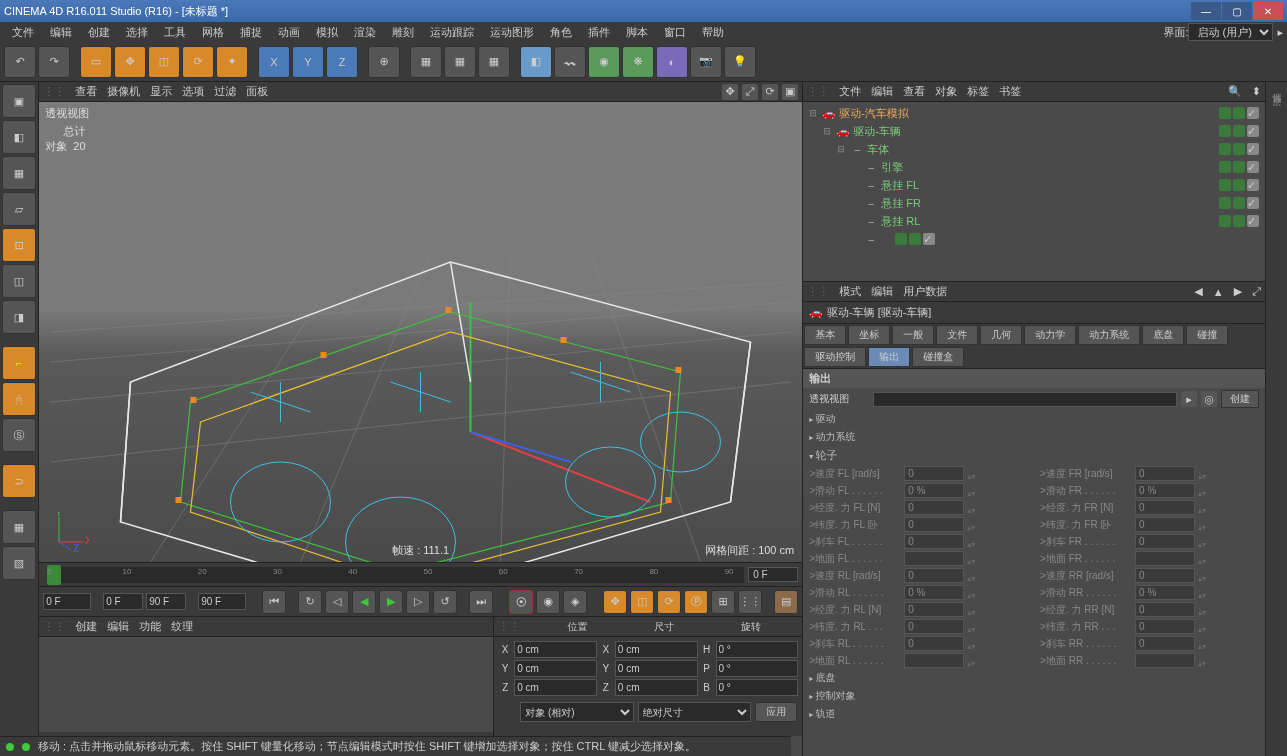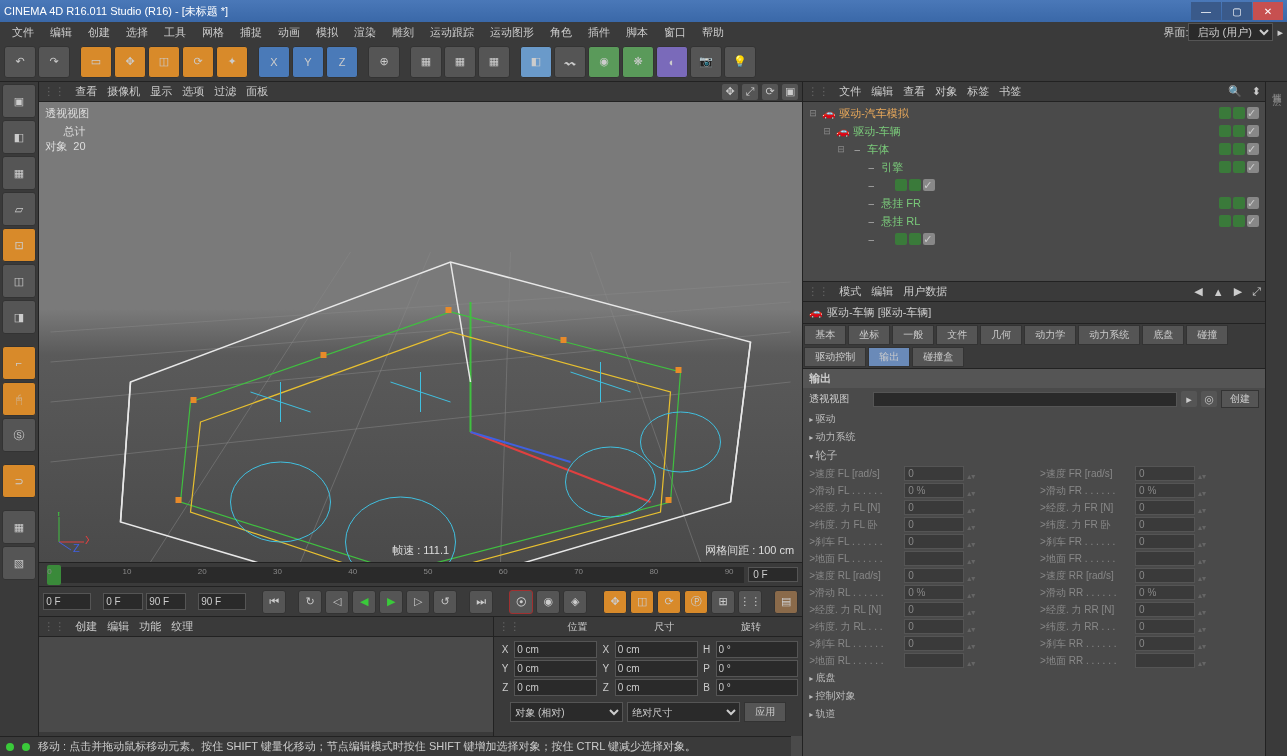--- a/index.html
+++ b/index.html
@@ -47,21 +47,21 @@
 .bottom-panels { display: flex; height: 120px; background: #3a3a3a; border-top: 1px solid #222; }
 .mat-panel { width: 455px; border-right: 1px solid #222; }
 .panel-header { background: #3a3a3a; height: 20px; display: flex; align-items: center; padding: 0 4px; gap: 10px; border-bottom: 1px solid #222; }
 .panel-header .ph-item { cursor: pointer; }
 .coord-panel { flex: 1; padding: 0; }
 .coord-grid { display: grid; grid-template-columns: 14px 1fr 14px 1fr 14px 1fr; gap: 2px; padding: 4px; align-items: center; }
 .coord-grid .lbl { text-align: center; font-size: 10px; }
 .coord-grid input { background: #2a2a2a; color: #ccc; border: 1px solid #555; padding: 2px; font-size: 10px; width: 100%; }
 .coord-header { display: flex; padding: 2px 4px; }
 .coord-header .ch { flex: 1; text-align: center; font-size: 10px; }
-.coord-footer { display: flex; gap: 4px; padding: 2px 16px; }
+.coord-footer { display: flex; gap: 4px; padding: 2px 5px; margin-left: 21px; }
 .coord-footer select { background: #2a2a2a; color: #ccc; border: 1px solid #555; flex: 1; font-size: 10px; }
 .coord-footer button { background: #555; color: #ccc; border: 1px solid #333; padding: 2px 10px; font-size: 10px; }
 .right-col { width: 496px; display: flex; background: #3a3a3a; border-left: 1px solid #222; }
 .right-main { flex: 1; display: flex; flex-direction: column; }
 .right-strip { width: 22px; background: #3a3a3a; border-left: 1px solid #222; display: flex; flex-direction: column; align-items: center; padding-top: 4px; gap: 4px; }
 .obj-panel { height: 200px; display: flex; flex-direction: column; border-bottom: 1px solid #222; }
 .obj-tree { flex: 1; background: #4a4a4a; overflow: auto; padding: 2px; }
 .tree-row { display: flex; align-items: center; height: 18px; padding-left: 4px; }
 .tree-row .expand { width: 12px; font-size: 9px; color: #888; }
 .tree-row .ticon { width: 16px; height: 14px; display: flex; align-items: center; justify-content: center; }
@@ -421,20 +421,21 @@
               <span class="tname green">引擎</span>
               <span class="tflags">
                 <span class="tflag g"></span>
                 <span class="tflag g"></span>
                 <span class="tflag check">✓</span>
               </span>
             </div>
             <div class="tree-row" style="padding-left: 46px;">
               <span class="expand"></span>
               <span class="ticon">⎯</span>
+              <span class="tname green">悬挂 FL</span>
               <span class="tflags">
                 <span class="tflag g"></span>
                 <span class="tflag g"></span>
                 <span class="tflag check">✓</span>
               </span>
             </div>
             <div class="tree-row" style="padding-left: 46px;">
               <span class="expand"></span>
               <span class="ticon">⎯</span>
               <span class="tname green">悬挂 FR</span>

